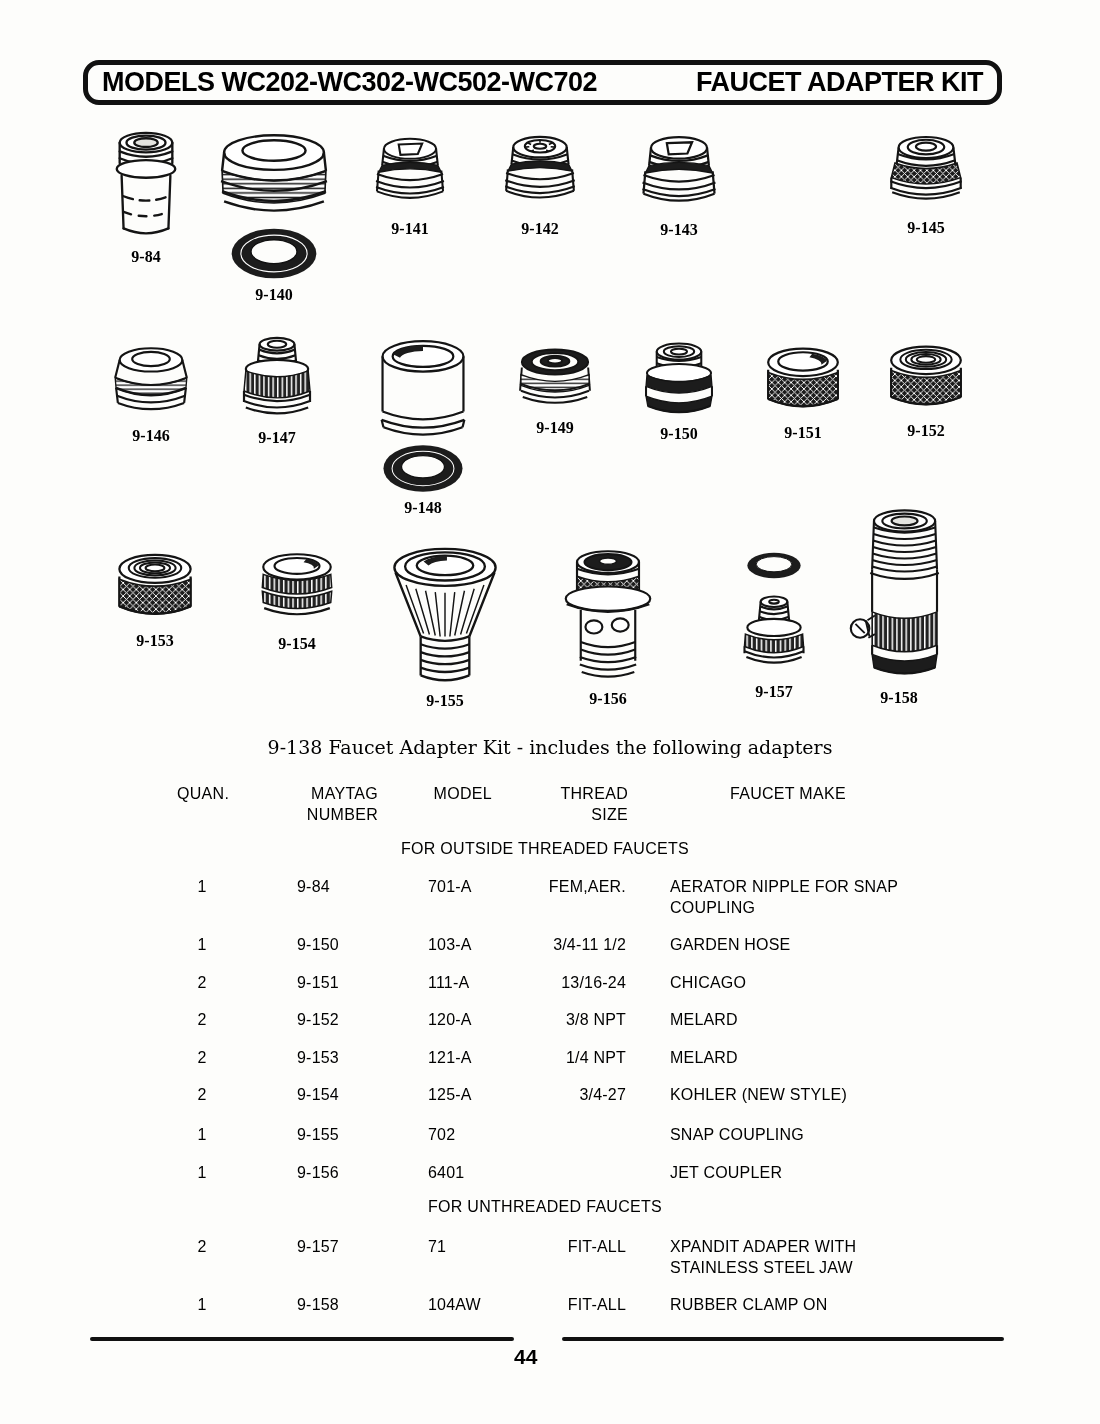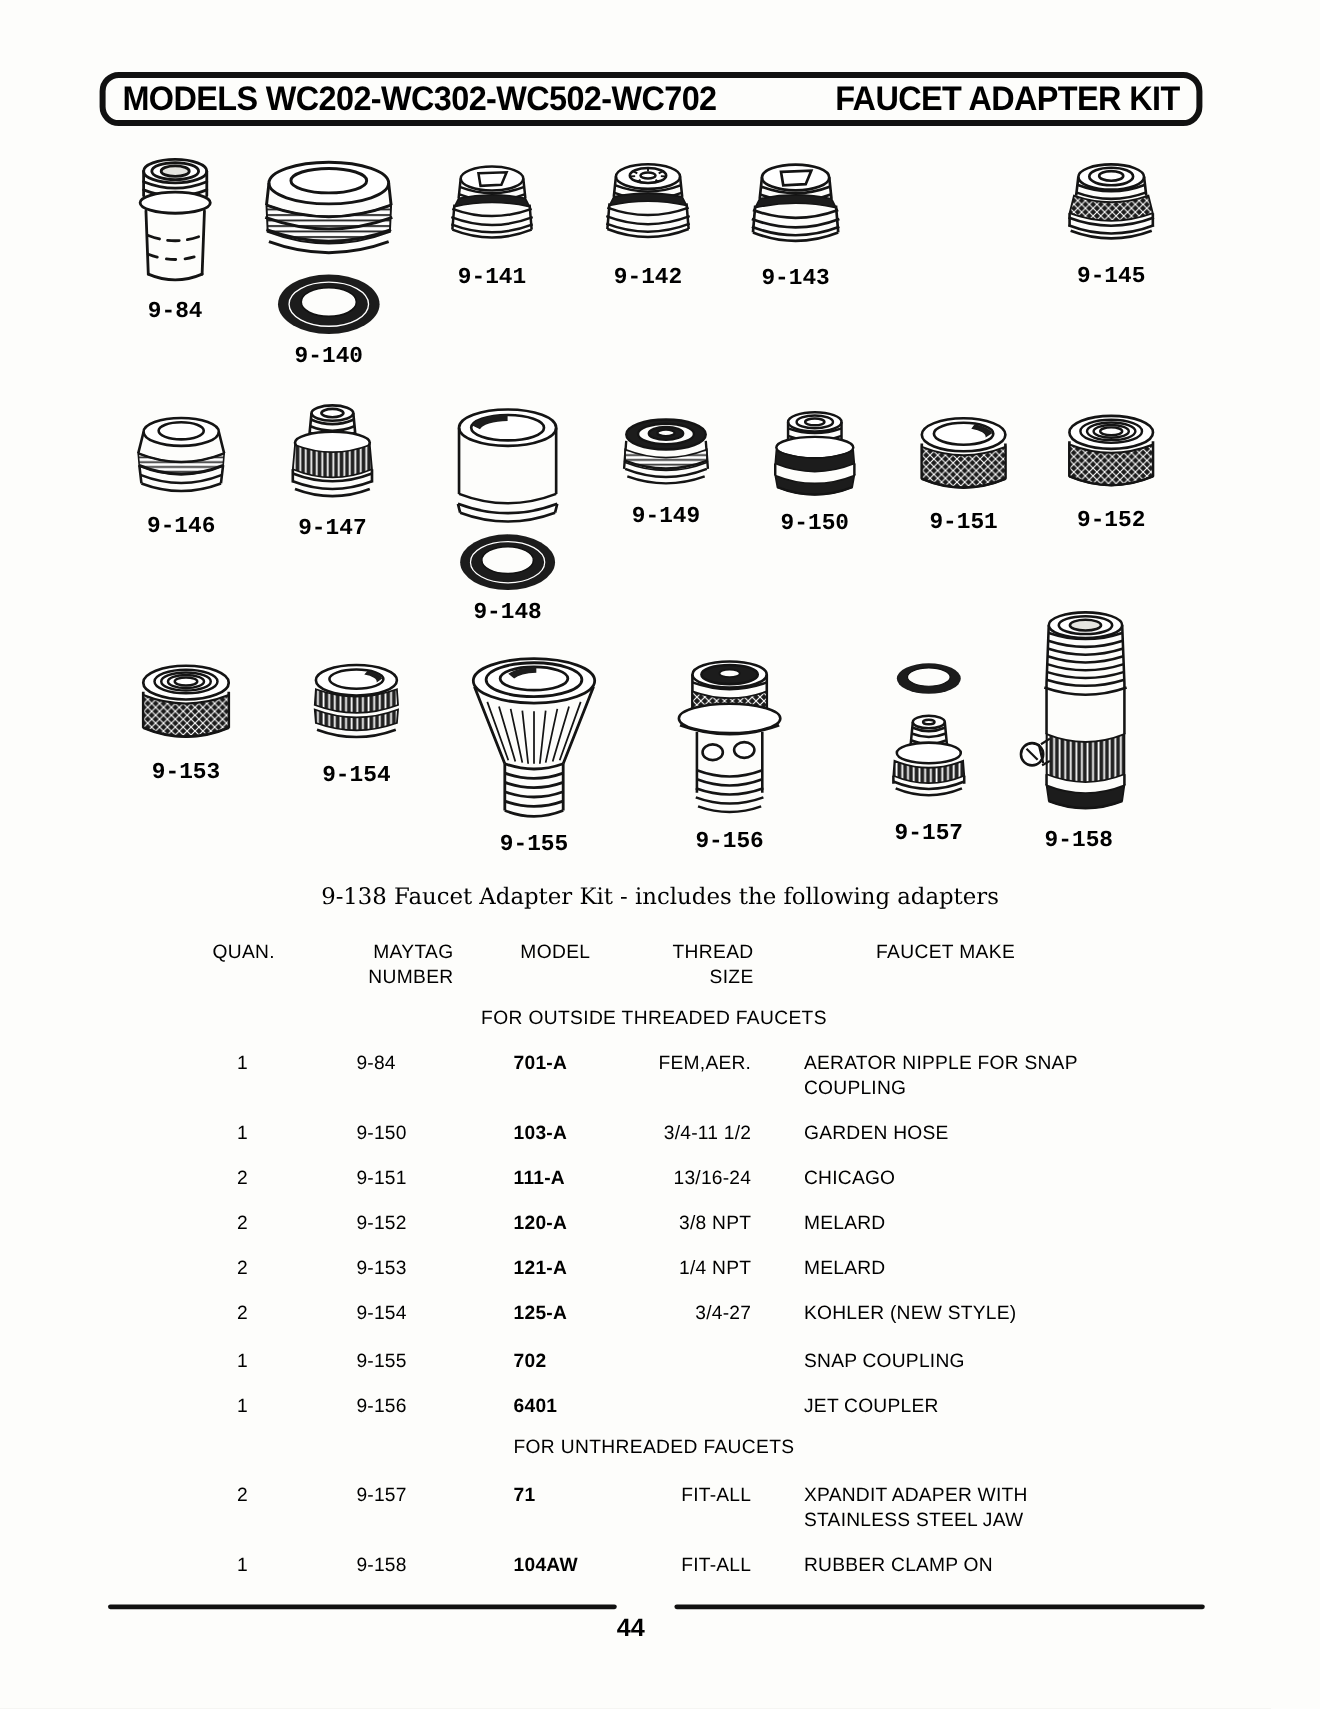--- a/index.html
+++ b/index.html
@@ -7,34 +7,34 @@
         font-family:"Liberation Sans",sans-serif;color:#000000;overflow:hidden;}
   
   #titlebox{position:absolute;left:83px;top:60px;width:919px;height:45px;box-sizing:border-box;
         border:5px solid #111;border-radius:16px;display:flex;align-items:center;
         justify-content:space-between;padding:0 14px;background:#fdfdfb;}
   #titlebox .ht{font-weight:bold;font-size:27px;letter-spacing:-0.5px;white-space:nowrap;
         transform:scaleY(1.05);}
   
   figure.part{position:absolute;margin:0;text-align:center;}
   figure.part svg{display:block;margin:0 auto;}
-  .plabel{font-family:Liberation Mono, monospace;font-weight:700;font-size:19px;
+  .plabel{font-family:Liberation Serif, serif;font-weight:700;font-size:16px;
         margin-top:3px;letter-spacing:0px;}
   
   #kitnote{position:absolute;left:0;top:736px;width:1100px;text-align:center;
         font-family:"DejaVu Serif",serif;font-size:19px;}
   
   .th{position:absolute;font-size:16px;letter-spacing:.3px;white-space:pre-line;line-height:21px;}
   .thc{text-align:right;}
   .sectionTitle{position:absolute;left:0;width:1090px;text-align:center;font-size:16px;letter-spacing:.3px;}
   .trow{position:absolute;left:0;width:1100px;height:0;}
   .td{position:absolute;top:0;font-size:16px;letter-spacing:.2px;white-space:pre-line;line-height:21px;}
   .td.quan{left:186px;width:32px;text-align:center;}
   .td.maytag{left:297px;width:80px;}
-  .td.model{left:428px;width:90px;font-weight:bold;}
+  .td.model{left:428px;width:90px;}
   .td.thread{left:498px;width:128px;text-align:right;}
   .td.make{left:670px;width:300px;}
   
   .pgline{position:absolute;height:4px;background:#111;border-radius:2px;}
   #pgnum{position:absolute;left:514px;top:1325px;width:70px;text-align:left;
         font-weight:bold;font-size:21px;font-family:"Liberation Sans",sans-serif;margin-top:20px;}
 </style>
 </head>
 <body>
 
@@ -334,21 +334,21 @@
     <figcaption class="plabel" style="margin-top:6px">9-141</figcaption>
   </figure>
 
   <figure class="part" style="left:492px;top:132px;width:96px">
     <svg width="86" height="82" viewBox="0 0 96 92">
         <use href="#s-maleb"></use>
       </svg>
     <figcaption class="plabel" style="margin-top:6px">9-142</figcaption>
   </figure>
 
-  <figure class="part" style="left:614px;top:132px;width:98px">
+  <figure class="part" style="left:630px;top:132px;width:98px">
     <svg width="90" height="86" viewBox="0 0 96 92">
         <use href="#s-male"></use>
       </svg>
     <figcaption class="plabel">9-143</figcaption>
   </figure>
 
 
   <figure class="part" style="left:877px;top:132px;width:98px">
     <svg width="88" height="84" viewBox="0 0 96 92">
         <use href="#s-malec"></use>

